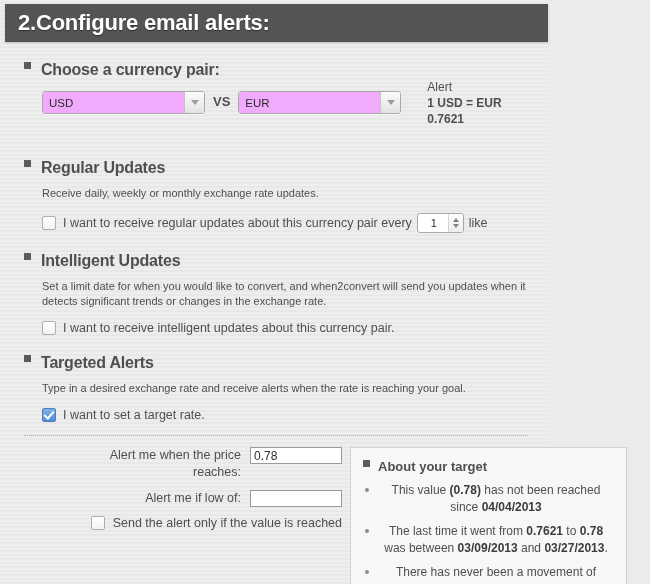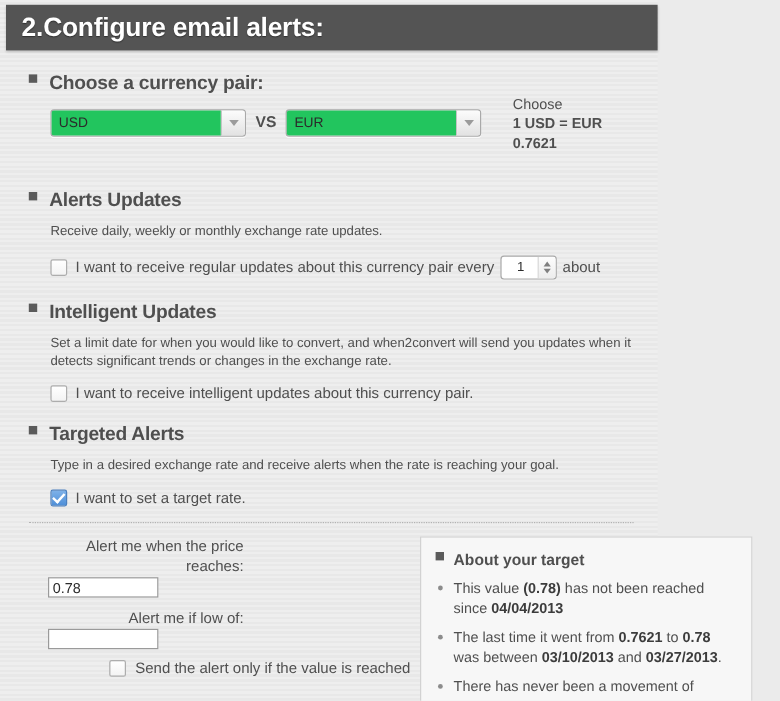--- a/index.html
+++ b/index.html
@@ -132,21 +132,21 @@
   }
   .select.sel-usd { width: 183px; }
   .select.sel-eur { width: 183px; }
   .select-text {
     flex: 1 1 auto;
     display: flex;
     align-items: center;
     padding-left: 6px;
     font-size: 11.5px;
     color: #2b2b2b;
-    background: #22c55e;
+    background: #f0abfc;
     border-radius: 2px 0 0 2px;
   }
   .select-btn {
     width: 19px;
     flex: 0 0 auto;
     border-left: 1px solid #c4c4c4;
     background: linear-gradient(to bottom, #fcfcfc, #e2e2e2);
     display: flex;
     align-items: center;
     justify-content: center;
@@ -232,21 +232,20 @@
     width: 318px;
     flex: 0 0 auto;
     padding-left: 16px;
     box-sizing: border-box;
   }
   .form-row {
     display: flex;
     align-items: flex-start;
     justify-content: flex-end;
     margin-bottom: 9px;
-    flex-direction: column;
   }
   .form-label {
     font-size: 12.5px;
     color: #4f4f4f;
     text-align: right;
     line-height: 1.35;
     width: 172px;
     padding-right: 9px;
     box-sizing: border-box;
   }
@@ -299,20 +298,21 @@
     margin: 0;
     padding: 0;
   }
   .about-list li {
     position: relative;
     padding-left: 15px;
     font-size: 12px;
     line-height: 1.42;
     color: #4f4f4f;
     margin-bottom: 7px;
+    text-align: center;
   }
   .about-list li::before {
     content: "";
     position: absolute;
     left: 2px;
     top: 6px;
     width: 4px;
     height: 4px;
     background: #8c8c8c;
     border-radius: 50%;
@@ -349,43 +349,43 @@
         <span class="vs-label">VS</span>
 
         <div class="select sel-eur">
           <div class="select-text">EUR</div>
           <div class="select-btn">
             <span class="tri-down"></span>
           </div>
         </div>
 
         <div class="today-block">
-          <div>Choose</div>
+          <div>Alert</div>
           <div class="today-rate">1 USD = EUR 0.7621</div>
         </div>
       </div>
     </div>
 
     <div class="section">
       <div class="sec-head">
         <span class="sq-bullet"></span>
-        <span>Alerts Updates</span>
+        <span>Regular Updates</span>
       </div>
       <div class="sec-desc">Receive daily, weekly or monthly exchange rate updates.</div>
       <div class="check-row">
         <span class="cb"></span>
         <span>I want to receive regular updates about this currency pair every</span>
         <span class="stepper">
           <span class="stepper-val">1</span>
           <span class="stepper-arrows">
             <span class="tri-up-s"></span>
             <span class="tri-down-s"></span>
           </span>
         </span>
-        <span>about</span>
+        <span>like</span>
       </div>
     </div>
 
     <div class="section">
       <div class="sec-head">
         <span class="sq-bullet"></span>
         <span>Intelligent Updates</span>
       </div>
       <div class="sec-desc">Set a limit date for when you would like to convert, and when2convert will send you updates when it detects significant trends or changes in the exchange rate.</div>
       <div class="check-row">
@@ -423,21 +423,21 @@
         </div>
       </div>
 
       <div class="about-box">
         <div class="about-title">
           <span class="sq-bullet"></span>
           <span>About your target</span>
         </div>
         <ul class="about-list">
             <li><span>This value </span><b>(0.78)</b><span> has not been reached since </span><b>04/04/2013</b></li>
-            <li><span>The last time it went from </span><b>0.7621</b><span> to </span><b>0.78</b><span> was between </span><b>03/10/2013</b><span> and </span><b>03/27/2013</b><span>.</span></li>
+            <li><span>The last time it went from </span><b>0.7621</b><span> to </span><b>0.78</b><span> was between </span><b>03/09/2013</b><span> and </span><b>03/27/2013</b><span>.</span></li>
             <li><span>There has never been a movement of </span><b>0.0179</b><span> points.</span></li>
           </ul>
       </div>
 
     </div>
 
   </div>
 </div>
 
 </body></html>

